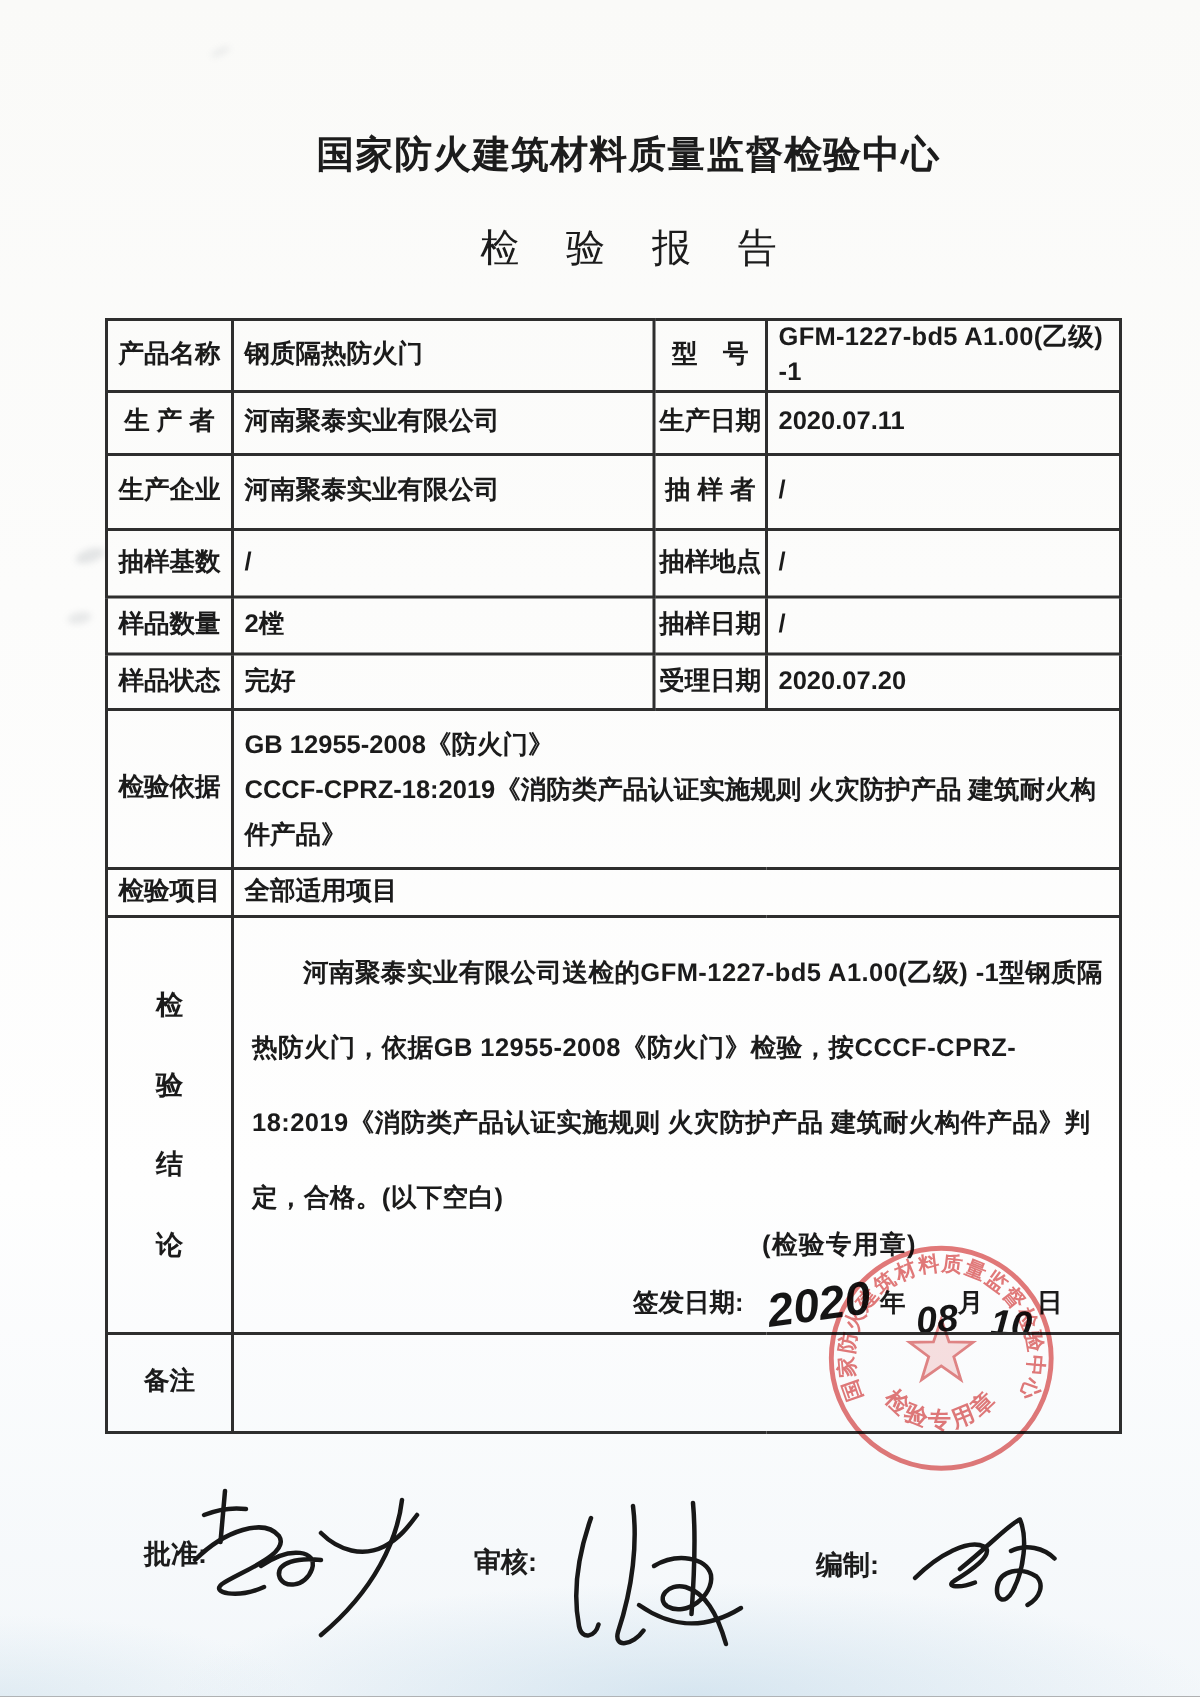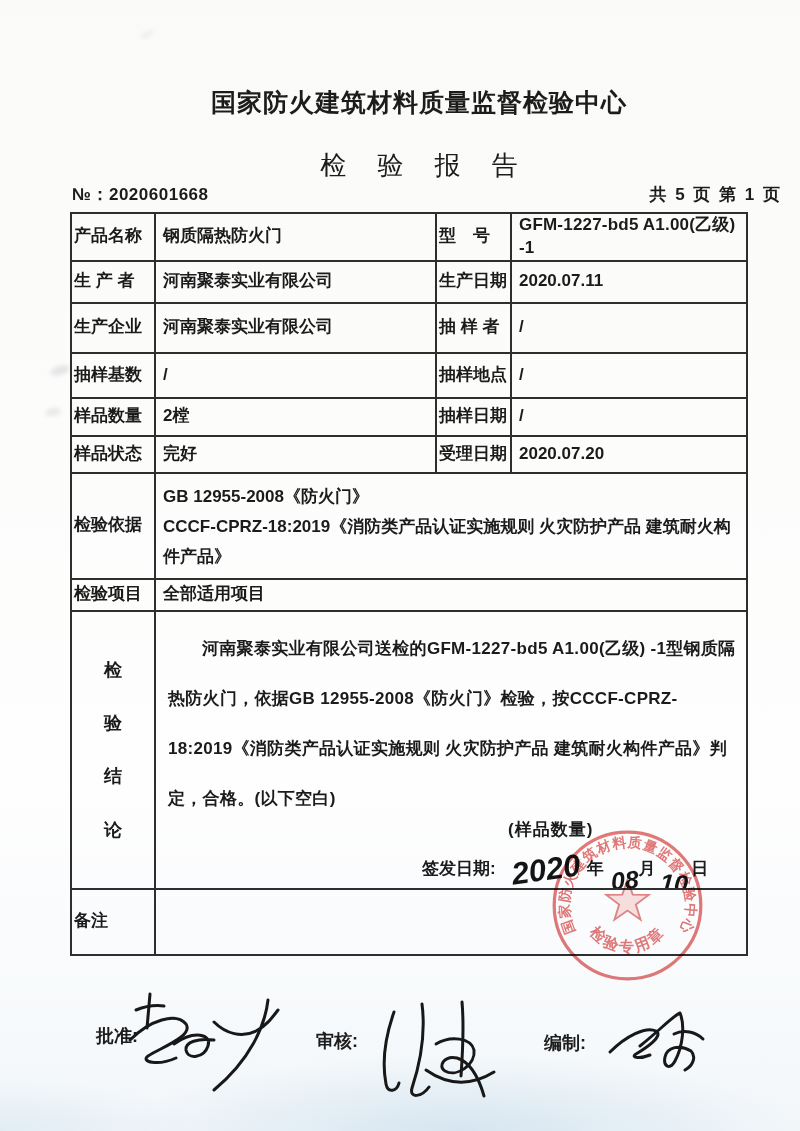--- a/index.html
+++ b/index.html
@@ -25,21 +25,21 @@
   .meta-row{position:absolute;left:72px;right:56px;top:183px;display:flex;
     justify-content:space-between;font-size:17px;font-weight:bold;}
   .meta-left{letter-spacing:.5px;}
   .meta-right{letter-spacing:2px;}
 
   table.report{position:absolute;left:70px;top:212px;width:676px;
     border-collapse:collapse;table-layout:fixed;
     font-size:17px;font-weight:600;color:#1b1b1b;border:2.5px solid #242424;}
   table.report td{border:2px solid #2e2e2e;padding:0 0 0 7px;vertical-align:middle;
     overflow:hidden;line-height:1.35;}
-  table.report td.lbl{text-align:left;padding:0 2px;border-radius:13px;}
+  table.report td.lbl{text-align:center;padding:0 2px;border-radius:13px;}
   td.val2{letter-spacing:.2px;}
   .basis-cell{padding:8px 8px 6px 7px !important;line-height:30px !important;vertical-align:middle;}
   .items-cell{}
   .concl-cell{position:relative;vertical-align:top !important;}
   .concl-label{display:flex;flex-direction:column;align-items:center;justify-content:center;
     gap:29px;height:100%;font-size:18px;}
   .concl-text{margin:0;padding:12px 10px 0 5px;text-indent:2em;line-height:50px;letter-spacing:.3px;}
   .seal-note{position:absolute;left:352px;top:207px;font-size:17px;letter-spacing:1px;}
   .sign-line{position:absolute;left:266px;top:246px;display:flex;align-items:flex-start;font-size:17px;}
   .hw{font-style:italic;color:#151515;font-weight:bold;}
@@ -66,24 +66,20 @@
 <body>
 
 <div class="page">
   <div class="smudge s1"></div>
   <div class="smudge s2"></div>
   <div class="smudge s3"></div>
 
   <div class="org-title">国家防火建筑材料质量监督检验中心</div>
   <div class="report-title">检 验 报 告</div>
 
-  <div class="meta-row">
-    <div class="meta-left"><span>№：</span><span>2020601668</span></div>
-    <div class="meta-right">共 5 页 第 1 页</div>
-  </div>
 
   <table class="report">
     <colgroup>
         <col style="width:84px">
         <col style="width:281px">
         <col style="width:75px">
         <col style="width:236px">
       </colgroup>
     <tbody>
         <tr style="height:40px">
@@ -137,21 +133,21 @@
       <td class="lbl">
         <div class="concl-label">
           <span>检</span>
           <span>验</span>
           <span>结</span>
           <span>论</span>
         </div>
       </td>
       <td class="concl-cell" colspan="3">
         <p class="concl-text">河南聚泰实业有限公司送检的GFM-1227-bd5 A1.00(乙级) -1型钢质隔热防火门，依据GB 12955-2008《防火门》检验，按CCCF-CPRZ-18:2019《消防类产品认证实施规则 火灾防护产品 建筑耐火构件产品》判定，合格。(以下空白)</p>
-        <div class="seal-note">(样品数量)</div>
+        <div class="seal-note">(检验专用章)</div>
         <div class="sign-line">
           <span>签发日期:</span>
           <span class="hw hw-year">2020</span>
           <span>年</span>
           <span class="hw hw-month">08</span>
           <span>月</span>
           <span class="hw hw-day">10</span>
           <span>日</span>
         </div>
       </td>

